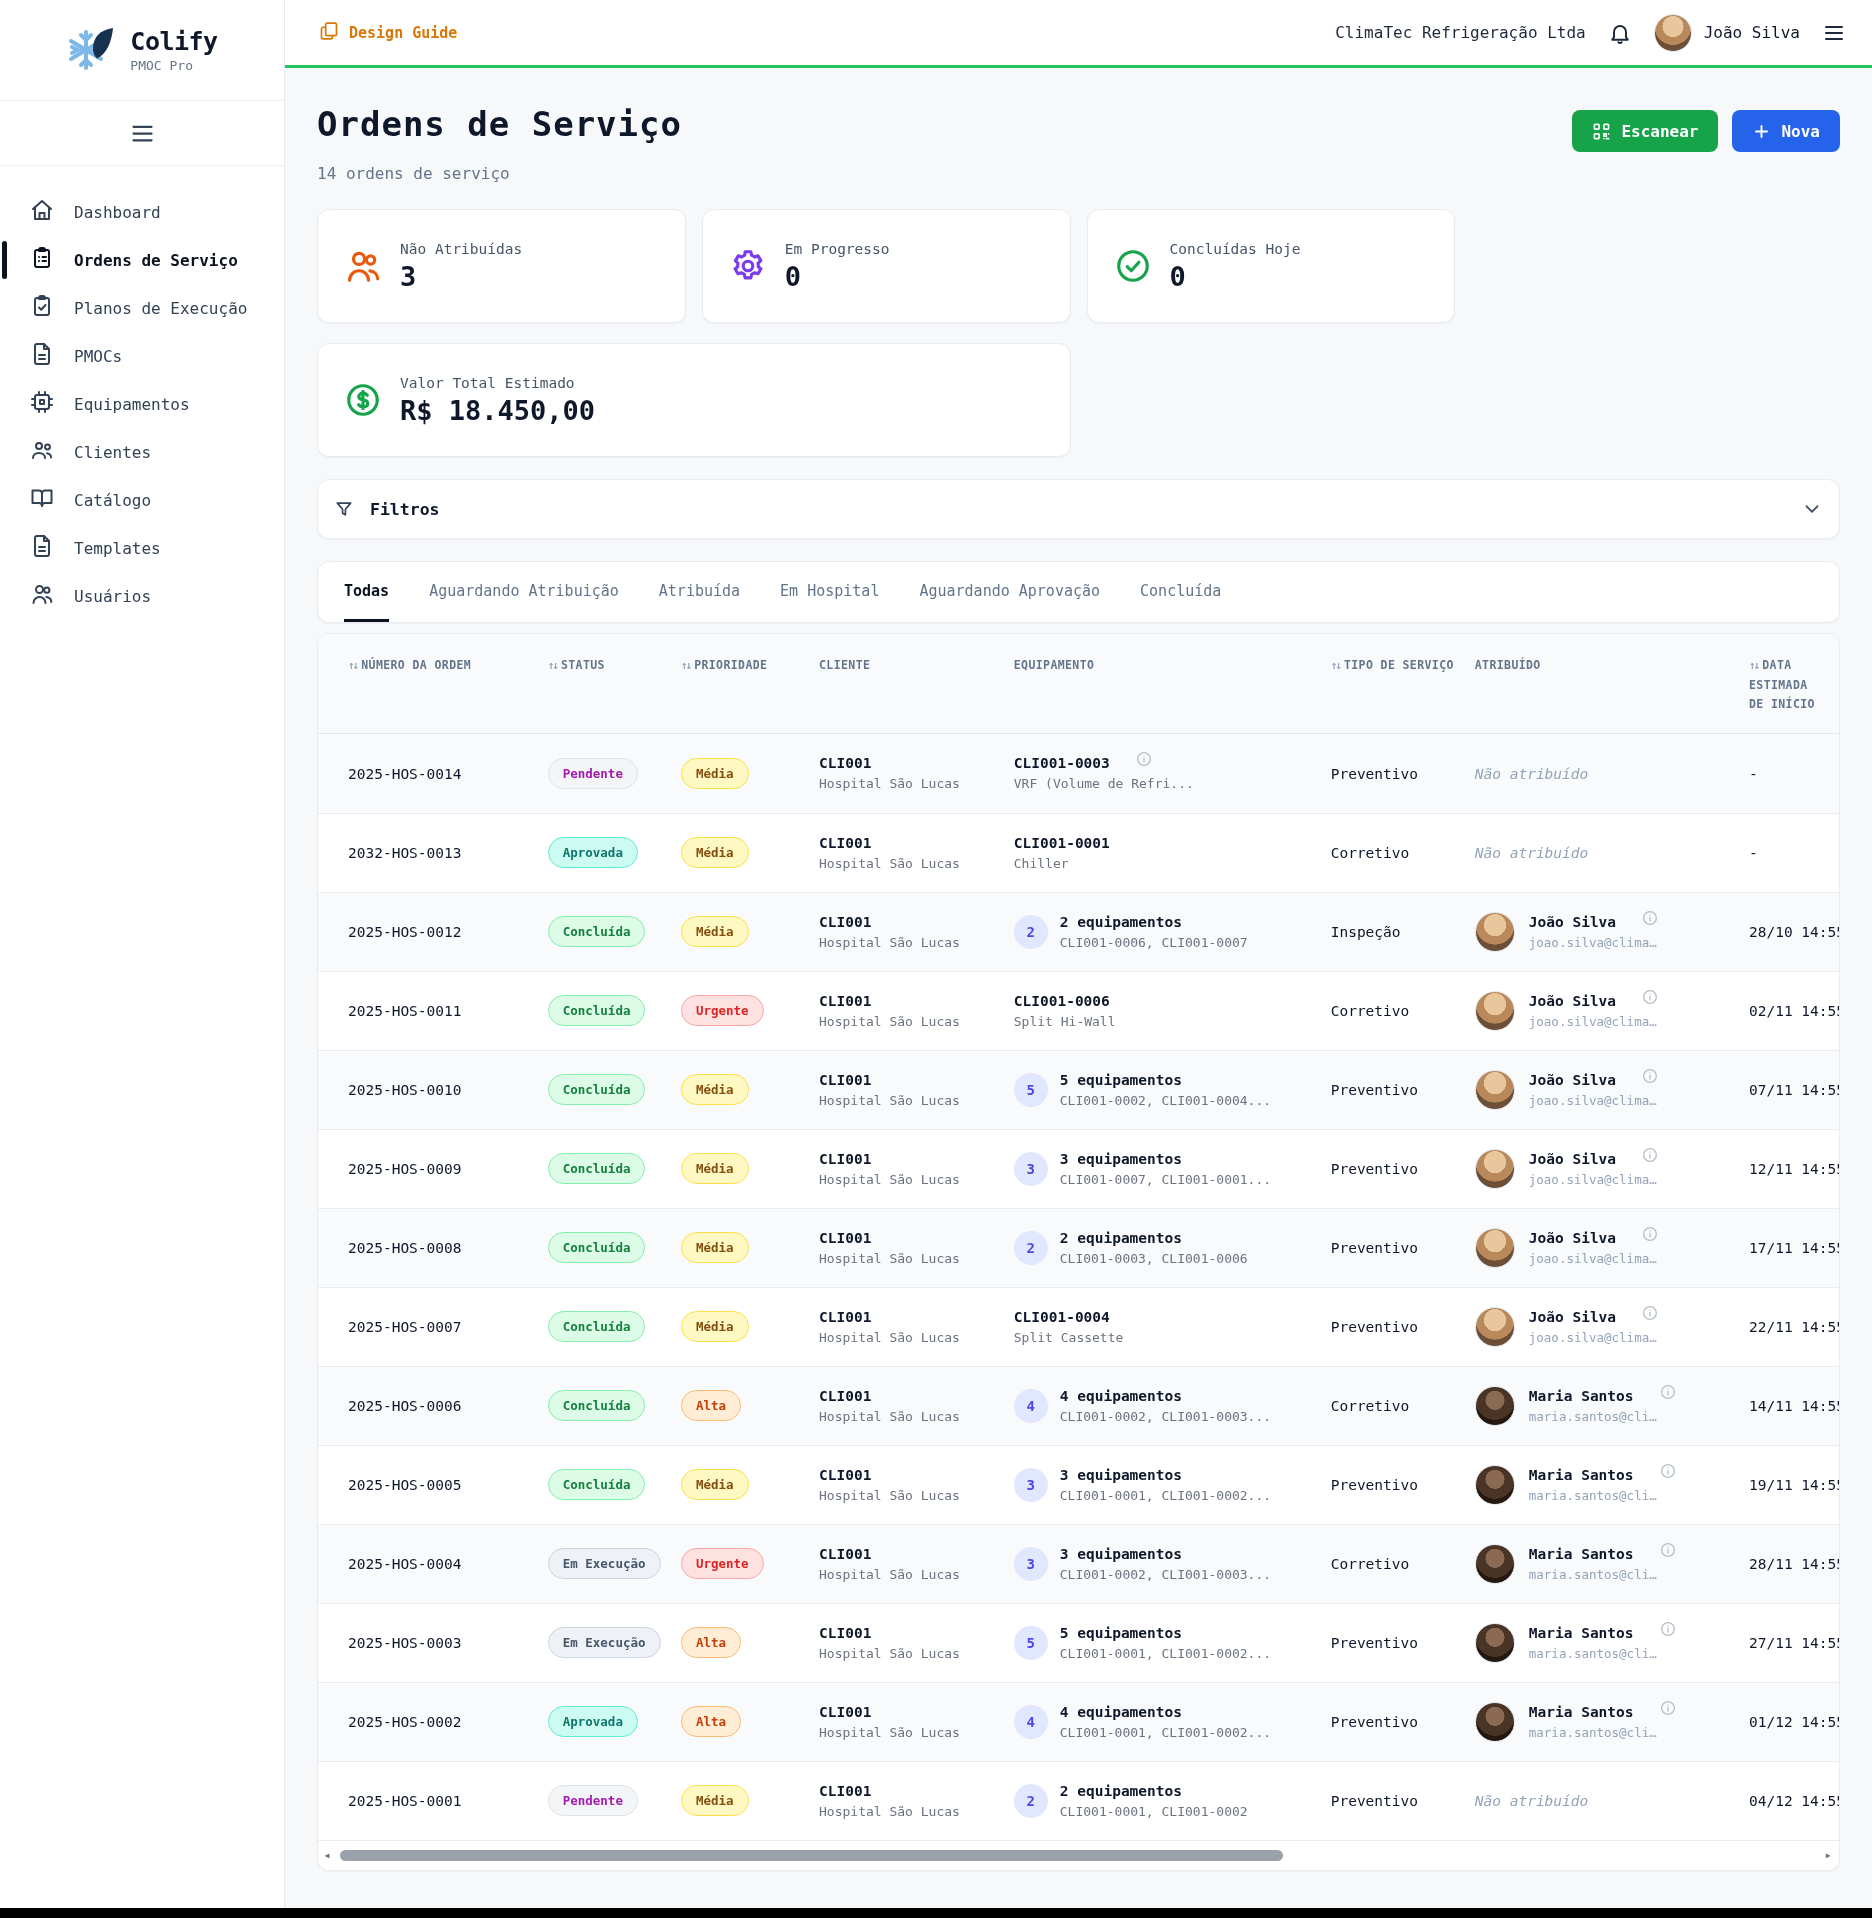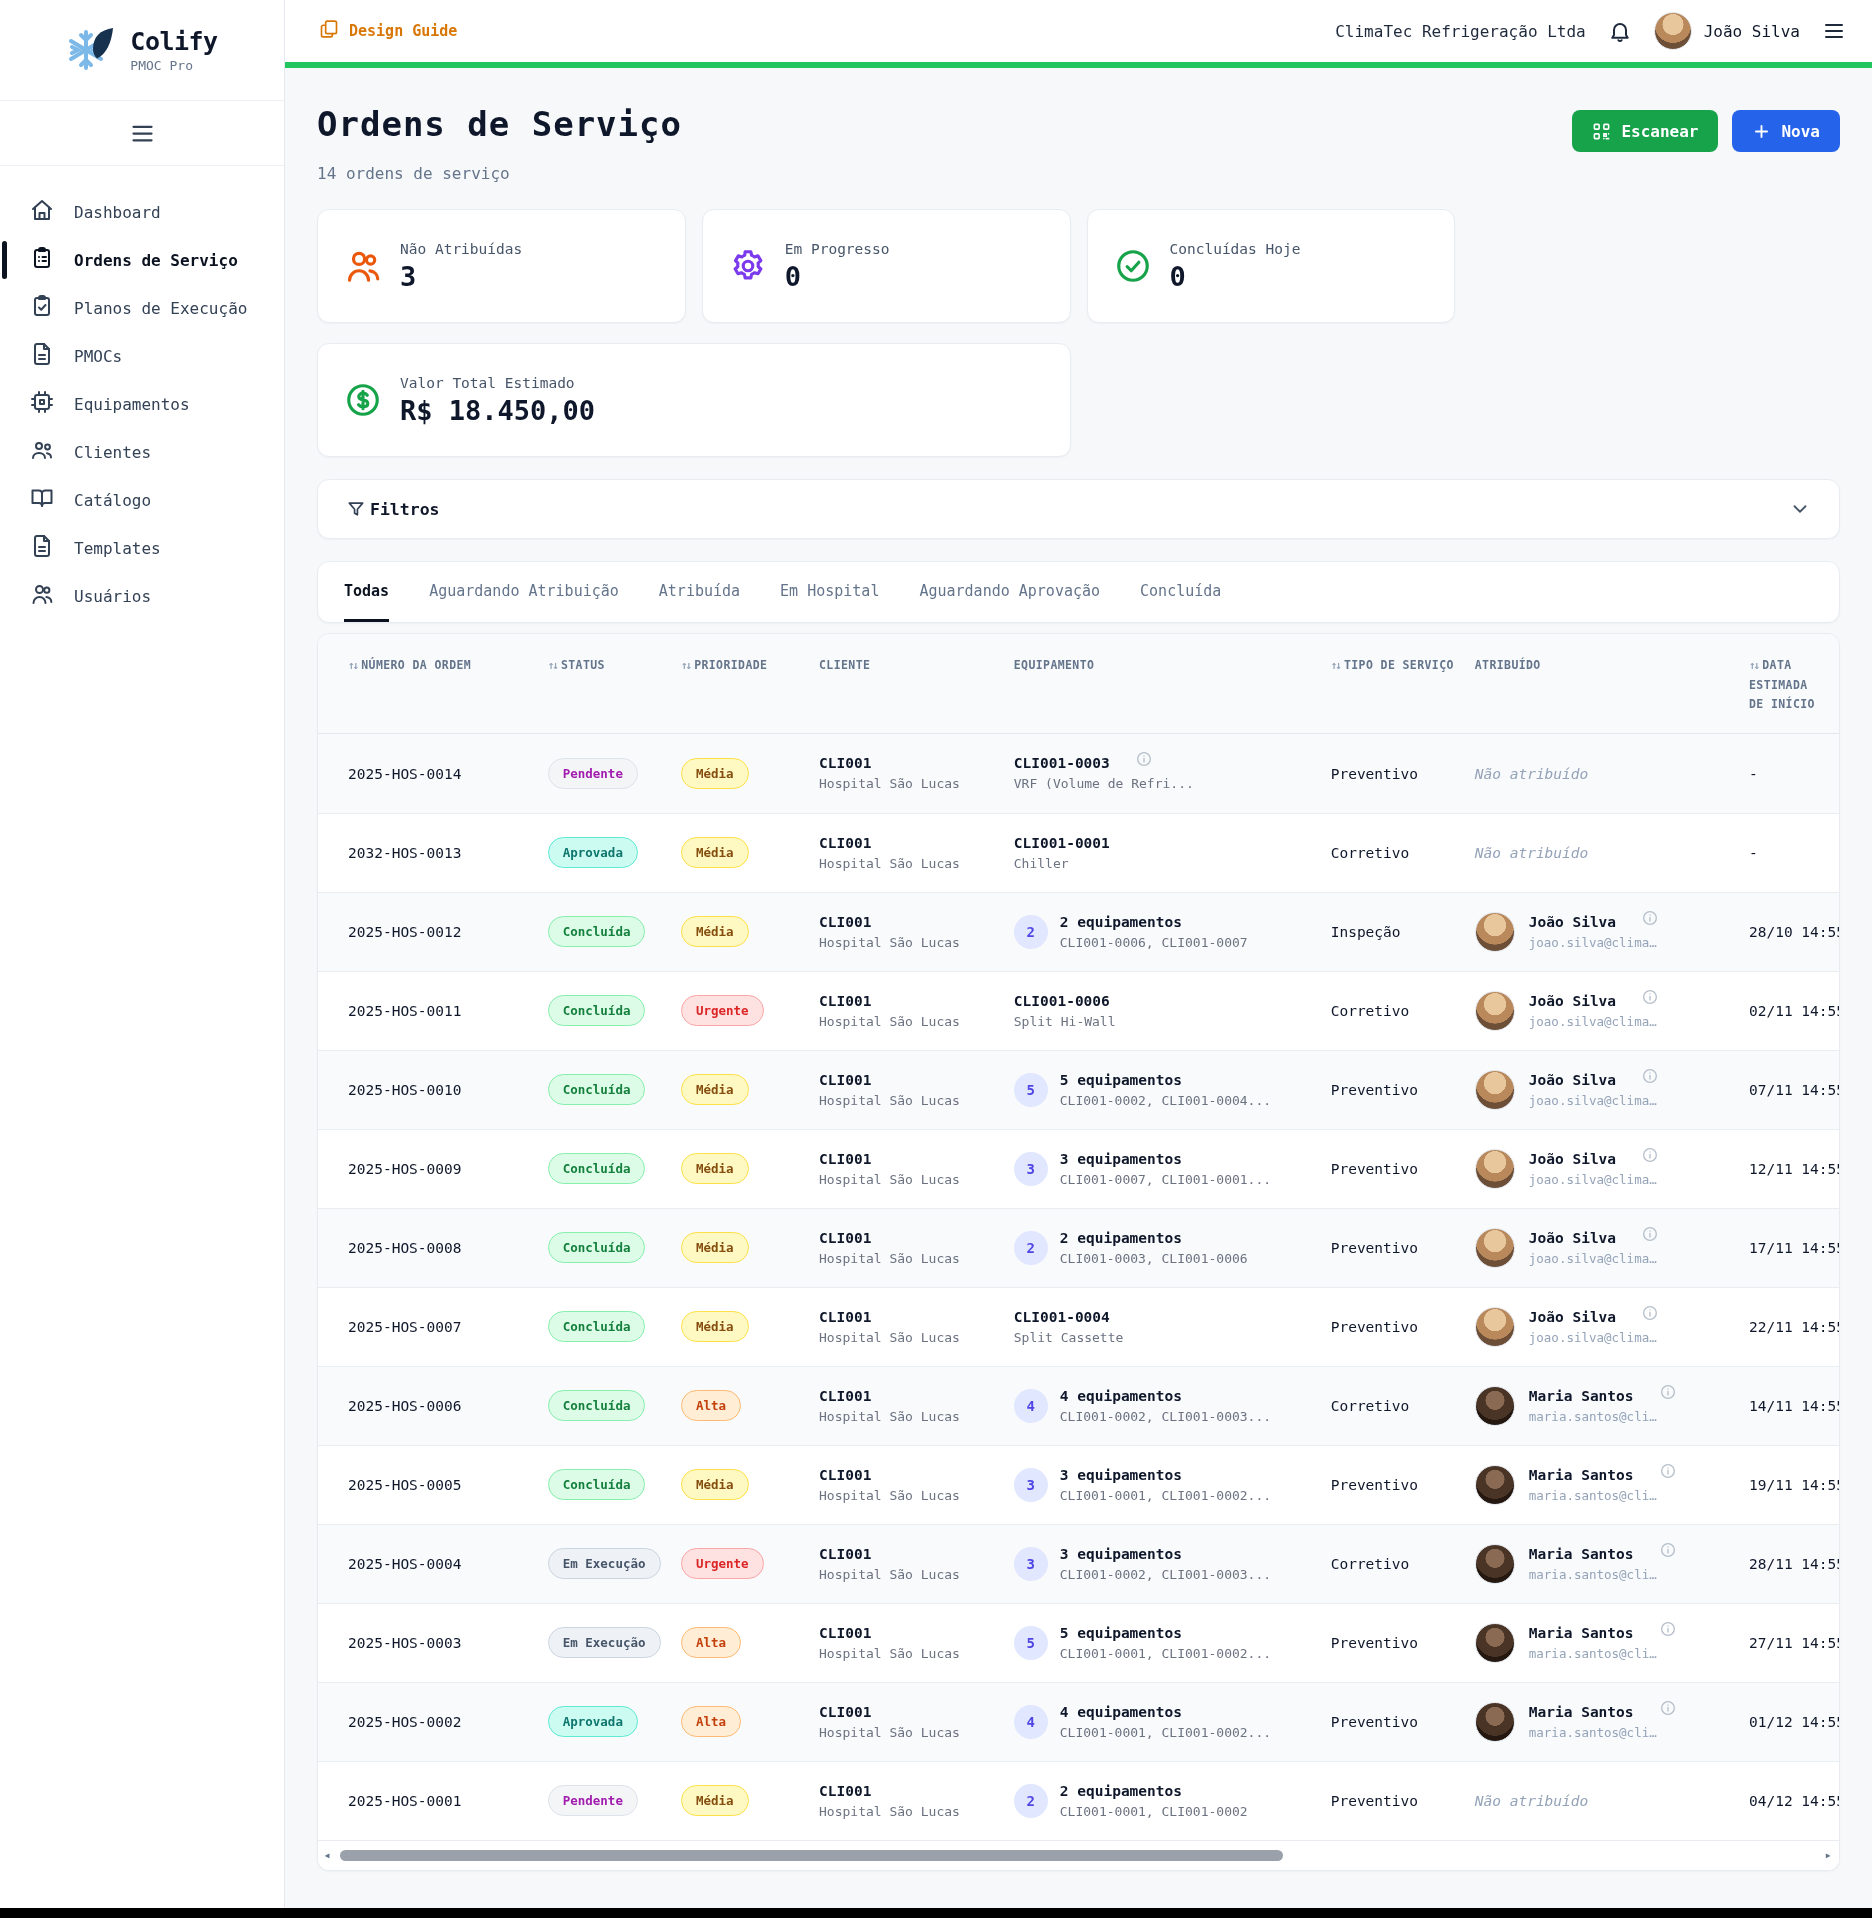--- a/index.html
+++ b/index.html
@@ -19,21 +19,21 @@
   .menu { padding:22px 0; }
   .nav-item { position:relative; display:flex; align-items:center; gap:20px; height:48px;
     padding-left:30px; color:#334155; font-size:16px; cursor:pointer; }
   .nav-item svg { width:24px; height:24px; flex:0 0 auto; }
   .nav-item.active { color:#0b1220; font-weight:bold; }
   .nav-item.active::before { content:""; position:absolute; left:2px; top:5px; bottom:5px; width:5px;
     background:#0b1220; border-radius:4px; }
 
   
   .topbar { position:absolute; left:285px; right:0; top:0; height:68px; background:#fff;
-    border-bottom:6px solid #22c55e; display:flex; align-items:center; justify-content:space-between;
+    border-bottom:3px solid #22c55e; display:flex; align-items:center; justify-content:space-between;
     padding:0 26px 0 34px; z-index:4; }
   .design-guide { display:flex; align-items:center; gap:10px; color:#d97706; font-size:15px;
     font-weight:bold; cursor:pointer; }
   .design-guide svg { width:20px; height:20px; }
   .topbar-right { display:flex; align-items:center; gap:22px; }
   .company-name { font-size:16px; color:#1e293b; }
   .bell { width:24px; height:24px; color:#1e293b; cursor:pointer; }
   .user-chip { display:flex; align-items:center; gap:12px; cursor:pointer; }
   .avatar { width:38px; height:38px; border-radius:50%; border:1px solid #e2e8f0;
     background:radial-gradient(circle at 50% 32%, #e8c79d 0 34%, #b9895c 35% 60%, #6d4f37 61% 100%); }
@@ -55,21 +55,21 @@
 
   .stats-grid { display:grid; grid-template-columns:repeat(4,1fr); gap:16px; margin-bottom:20px; }
   .totals-grid { display:grid; grid-template-columns:repeat(2,1fr); gap:16px; margin-bottom:22px; }
   .card { background:#fff; border:1px solid #e8ecf1; border-radius:12px; box-shadow:0 1px 2px rgba(15,23,42,.04); }
   .stat-card { height:114px; display:flex; align-items:center; gap:18px; padding:0 26px; }
   .stat-card .s-icon { width:38px; height:38px; flex:0 0 auto; }
   .stat-card .s-icon svg { width:38px; height:38px; }
   .s-label { font-size:14.5px; color:#475569; }
   .s-value { font-size:27px; font-weight:bold; margin-top:4px; }
 
-  .filters-card { height:60px; display:flex; align-items:center; gap:4px; padding:0 28px;
+  .filters-card { height:60px; display:flex; align-items:center; gap:16px; padding:0 16px;
     margin-bottom:22px; cursor:pointer; }
   .filters-card .f-icon { width:20px; height:20px; color:#334155; }
   .filters-label { font-size:16.5px; font-weight:bold; }
   .filters-chevron { margin-left:auto; width:22px; height:22px; color:#475569; }
 
   .tabs-card { height:62px; display:flex; align-items:stretch; gap:40px; padding:0 26px;
     margin-bottom:10px; overflow:hidden; }
   .tab { display:flex; align-items:center; font-size:15px; color:#64748b; cursor:pointer;
     border-bottom:3px solid transparent; white-space:nowrap; }
   .tab.active { color:#0b1220; font-weight:bold; border-bottom-color:#0b1220; }

